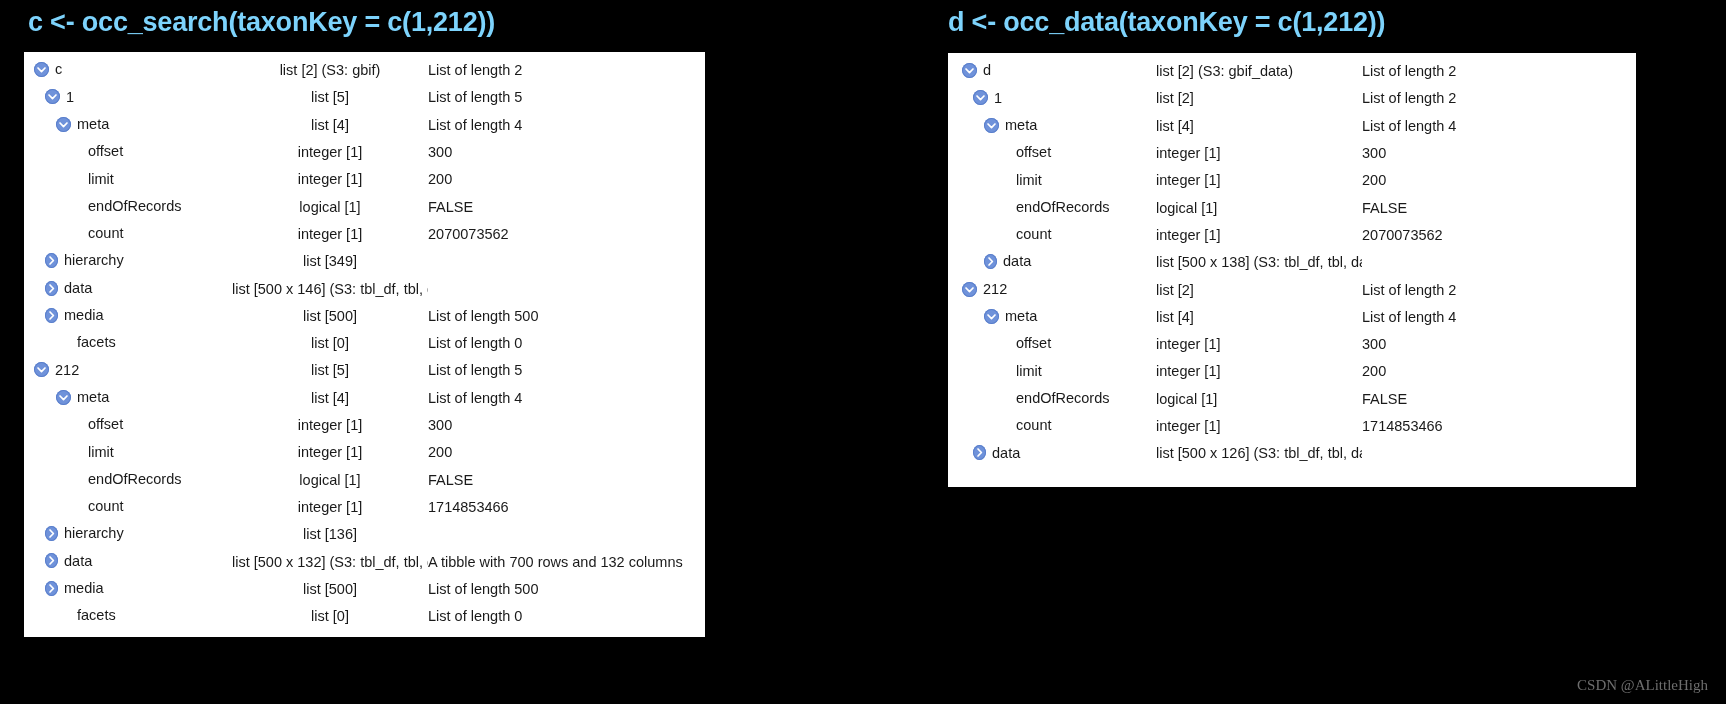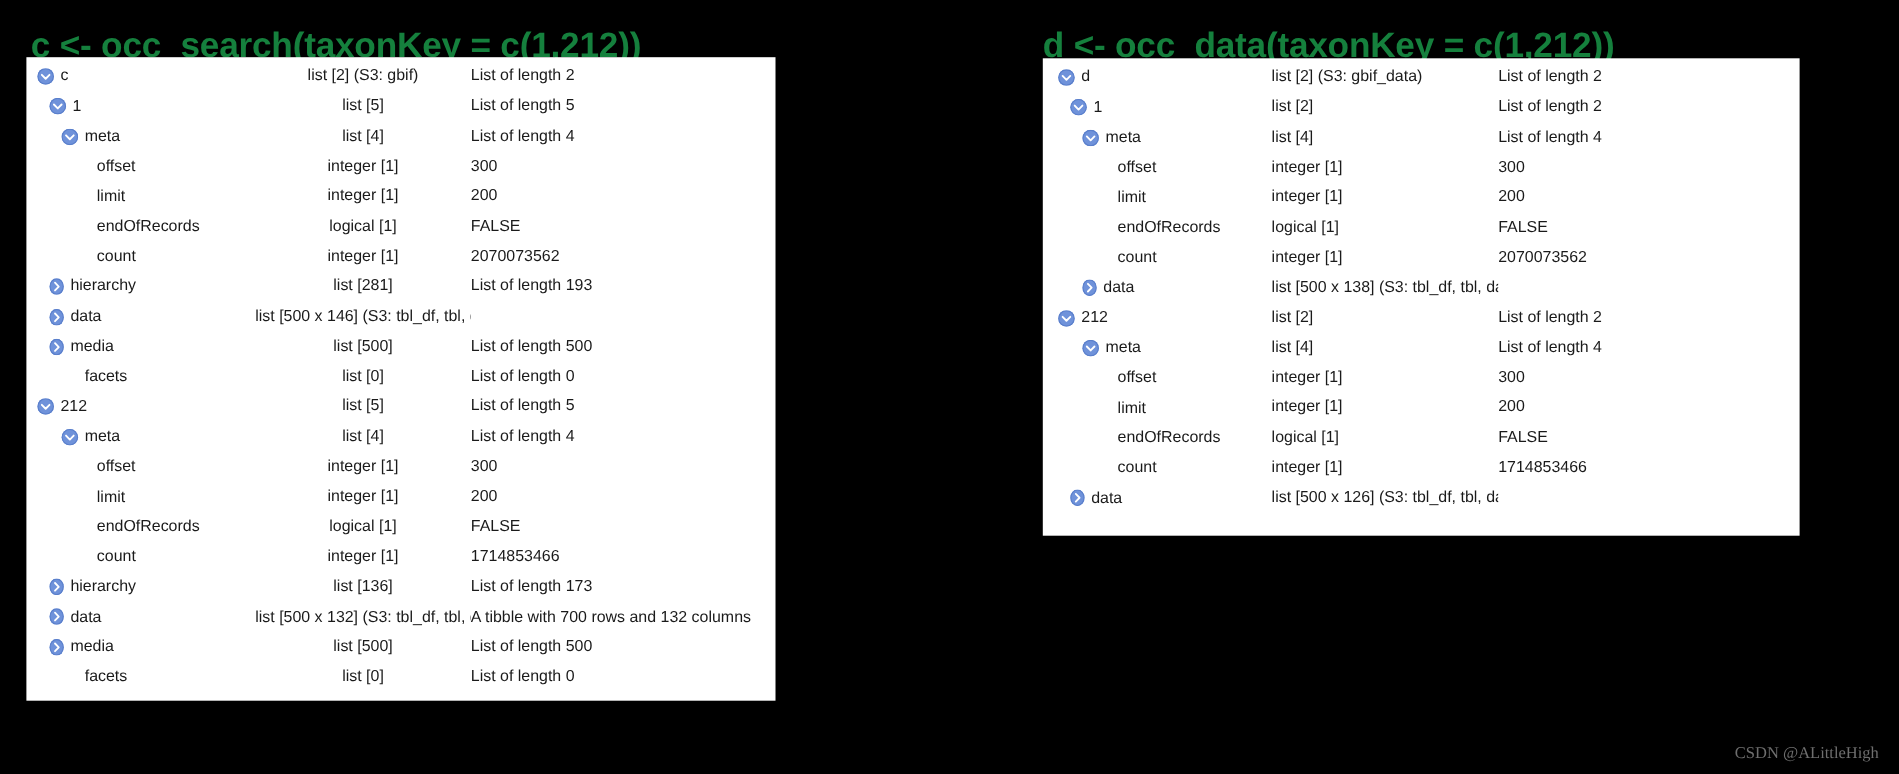--- a/index.html
+++ b/index.html
@@ -14,28 +14,27 @@
   .stage {
     position: relative;
     width: 1726px;
     height: 704px;
     background: #000000;
   }
 
   
   .code-title {
     position: absolute;
-    color: #15803d;
+    color: #7dd3fc;
     font-family: "Liberation Sans", sans-serif;
     font-weight: bold;
-    font-size: 32px;
+    font-size: 27px;
     letter-spacing: -0.2px;
     white-space: nowrap;
     line-height: 1;
-    margin-top: 16px;
   }
   #title-left  { left: 28px;  top: 9px; }
   #title-right { left: 948px; top: 9px; text-align: center; }
 
   
   .panel {
     position: absolute;
     background: #FFFFFF;
     overflow: hidden;
   }
@@ -222,22 +221,21 @@
           <div class="col-name">
             <div class="nm" style="padding-left: 11px;">
               <span class="toggle closed">
                 <svg width="13" height="15" viewBox="0 0 13 15">
                   <path d="M5 4 L8.4 7.5 L5 11" fill="none" stroke="#ffffff" stroke-width="1.7" stroke-linecap="round" stroke-linejoin="round"></path>
                 </svg>
               </span>
               <span class="txt">hierarchy</span>
             </div>
           </div>
-          <div class="col-type"><span class="txt">list [281]</span></div>
-          <div class="col-val"><span class="txt">List of length 193</span></div>
+          <div class="col-type"><span class="txt">list [349]</span></div>
         </div>
         <div class="row">
           <div class="col-name">
             <div class="nm" style="padding-left: 11px;">
               <span class="toggle closed">
                 <svg width="13" height="15" viewBox="0 0 13 15">
                   <path d="M5 4 L8.4 7.5 L5 11" fill="none" stroke="#ffffff" stroke-width="1.7" stroke-linecap="round" stroke-linejoin="round"></path>
                 </svg>
               </span>
               <span class="txt">data</span>
@@ -342,21 +340,20 @@
             <div class="nm" style="padding-left: 11px;">
               <span class="toggle closed">
                 <svg width="13" height="15" viewBox="0 0 13 15">
                   <path d="M5 4 L8.4 7.5 L5 11" fill="none" stroke="#ffffff" stroke-width="1.7" stroke-linecap="round" stroke-linejoin="round"></path>
                 </svg>
               </span>
               <span class="txt">hierarchy</span>
             </div>
           </div>
           <div class="col-type"><span class="txt">list [136]</span></div>
-          <div class="col-val"><span class="txt">List of length 173</span></div>
         </div>
         <div class="row">
           <div class="col-name">
             <div class="nm" style="padding-left: 11px;">
               <span class="toggle closed">
                 <svg width="13" height="15" viewBox="0 0 13 15">
                   <path d="M5 4 L8.4 7.5 L5 11" fill="none" stroke="#ffffff" stroke-width="1.7" stroke-linecap="round" stroke-linejoin="round"></path>
                 </svg>
               </span>
               <span class="txt">data</span>

